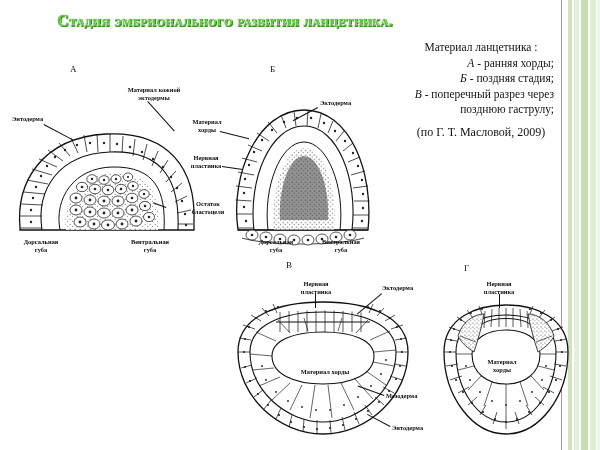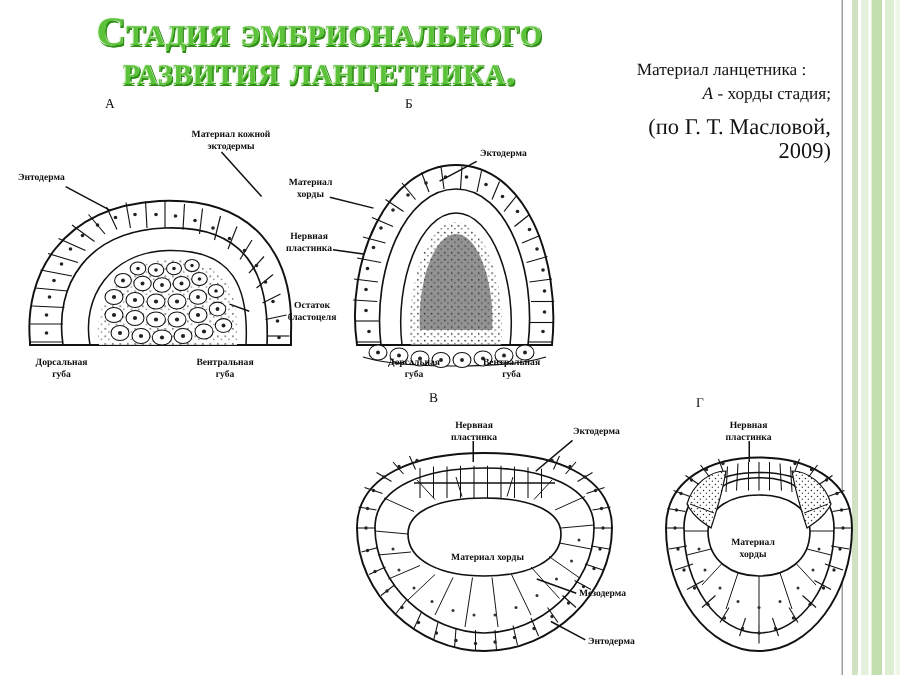--- a/index.html
+++ b/index.html
@@ -33,27 +33,27 @@
   .s1 { right: 38px; width: 1px;  background: #9aa09a; }
   .s2 { right: 28px; width: 4px;  background: #cfe3c2; }
   .s3 { right: 21px; width: 5px;  background: #e4f0dc; }
   .s4 { right: 12px; width: 7px;  background: #c3dfb0; }
   .s5 { right: 4px;  width: 6px;  background: #ddeed2; }
   .s6 { right: 0px;  width: 3px;  background: #eef6e9; }
 
   
   .title {
     position: absolute;
-    left: 18px;
+    left: 30px;
     top: 8px;
     width: 390px;
     text-align: center;
     font-family: "Liberation Serif", serif;
     font-weight: bold;
-    font-size: 27px;
+    font-size: 16px;
     line-height: 26px;
     font-variant: small-caps;
     letter-spacing: 0.4px;
     color: #5cc23a;
     text-shadow:
       -1px 0 #e9f7e2, 0 -1px #e9f7e2, 1px 0 #2f8f16, 0 1px #2f8f16,
       1px 1px #2f8f16;
   }
 
   
@@ -66,22 +66,22 @@
     font-family: "Liberation Serif", serif;
     font-size: 11.5px;
     line-height: 15.5px;
     color: #121212;
   }
   .legend .lg-head { text-align: center; }
   .legend .lg-line { }
   .legend i.it { font-style: italic; }
   .legend .lg-src {
     margin-top: 7px;
-    text-align: right;
-    font-size: 15px;
+    text-align: center;
+    font-size: 12px;
   }
 
   
   .lbl {
     position: absolute;
     font-family: "Liberation Serif", serif;
     font-weight: bold;
     font-size: 6.4px;
     line-height: 7.6px;
     color: #0d0d0d;
@@ -117,21 +117,27 @@
   <i class="s4"></i>
   <i class="s5"></i>
   <i class="s6"></i>
 </div>
 
 <div class="title">Стадия эмбрионального развития ланцетника.</div>
 
 <div class="legend">
   <div class="lg-head">Материал ланцетника :</div>
   <div class="lg-line">
-    <i class="it">А</i><span> - хорды стадия;</span>
+    <i class="it">А</i><span> - ранняя хорды;</span>
+  </div>
+  <div class="lg-line">
+    <i class="it">Б</i><span> - поздняя стадия;</span>
+  </div>
+  <div class="lg-line">
+    <i class="it">В</i><span> - поперечный разрез через позднюю гаструлу;</span>
   </div>
   <div class="lg-src">(по Г. Т. Масловой, 2009)</div>
 </div>
 
 <div class="panel-letter" style="left:70px; top:64px;">А</div>
 
 <div class="fig" style="left:14px; top:118px;">
 <svg width="190" height="130" viewBox="0 0 190 130">
   <defs>
     <pattern id="stipA" width="5" height="5" patternUnits="userSpaceOnUse">

